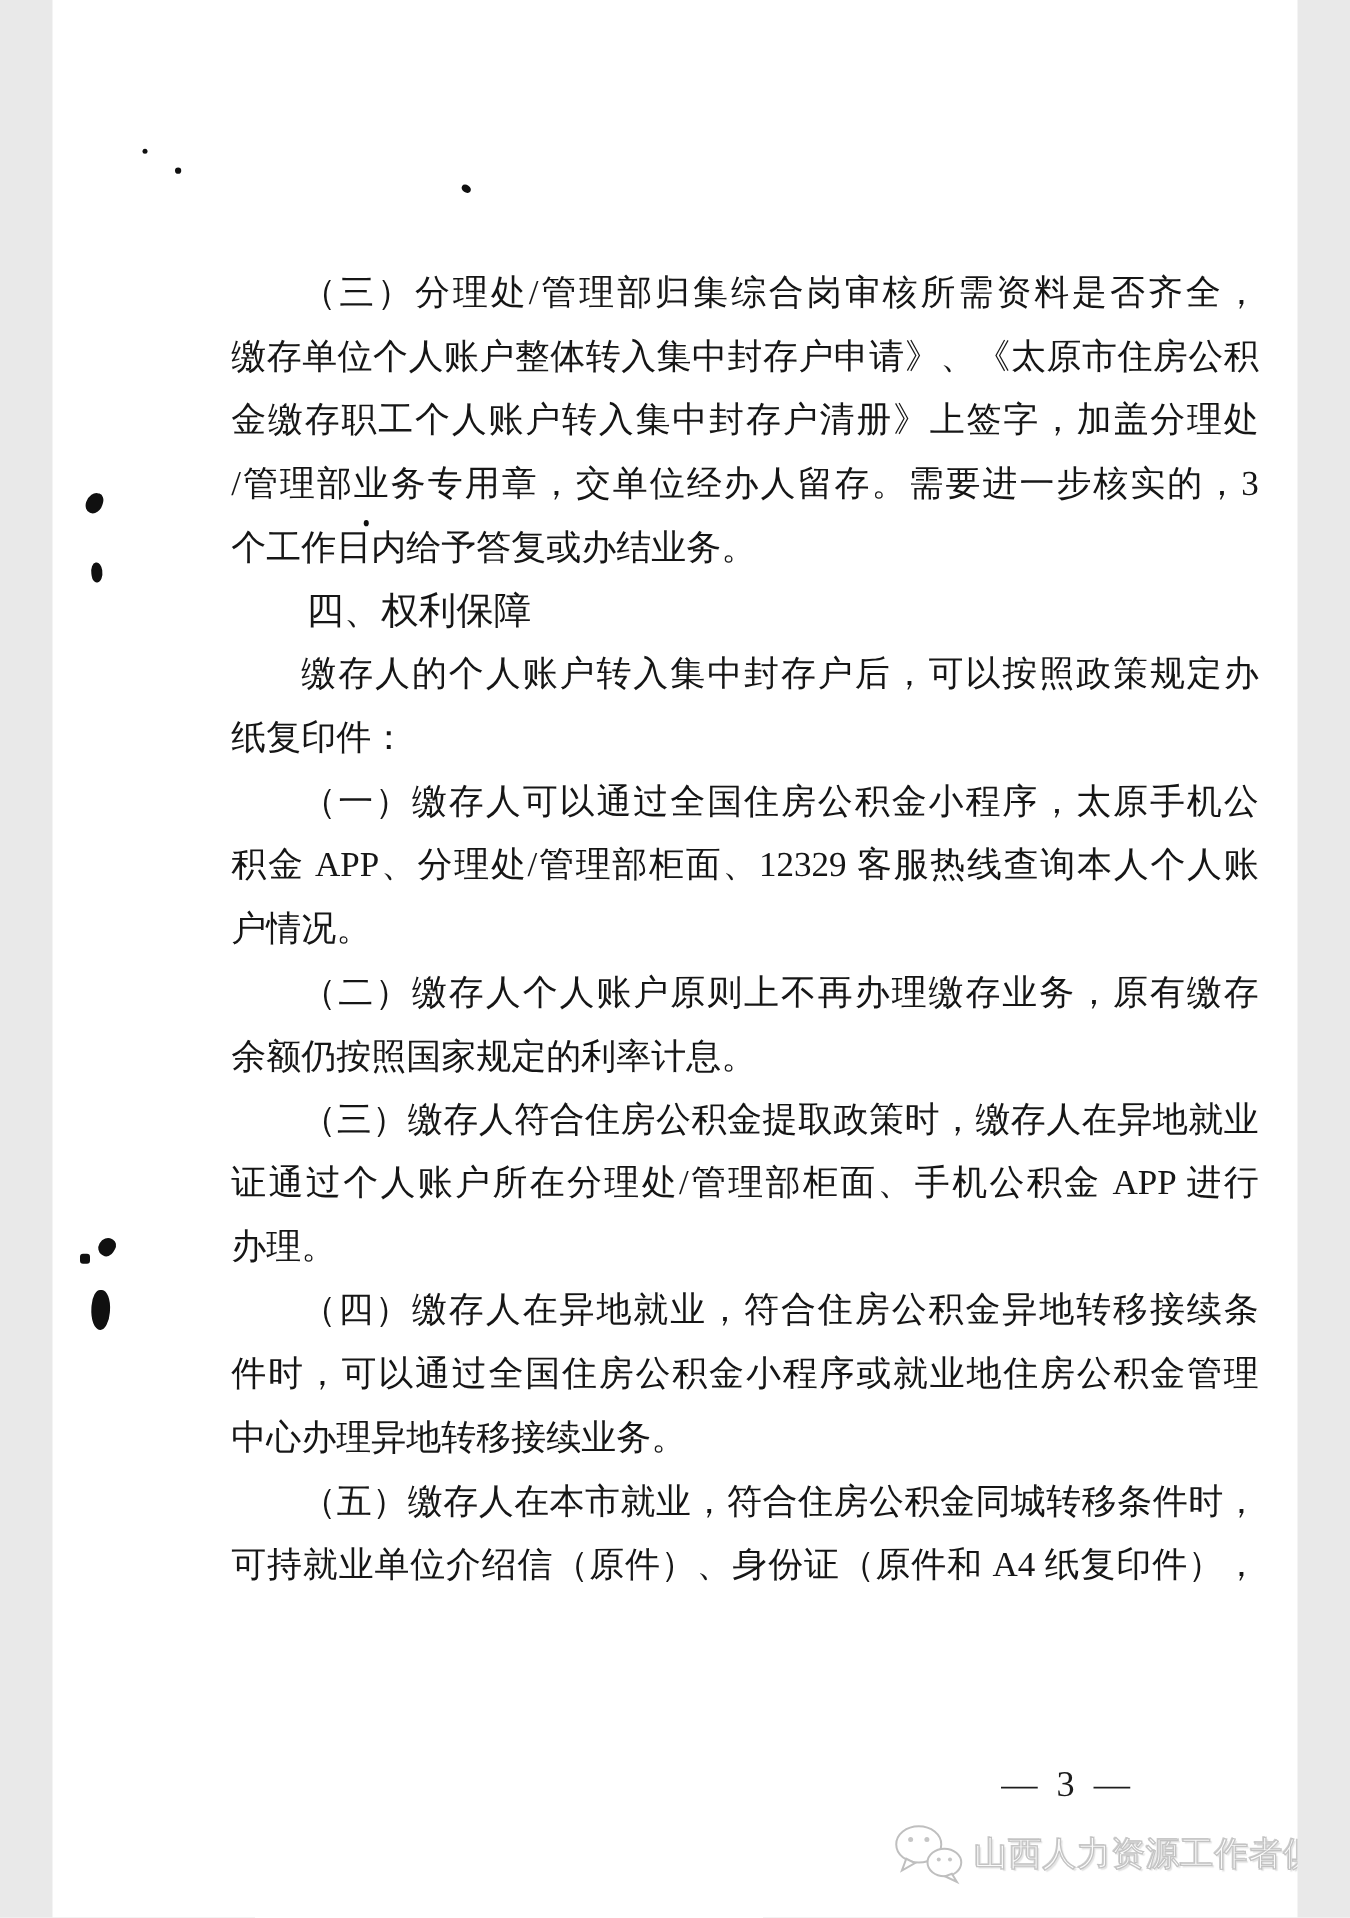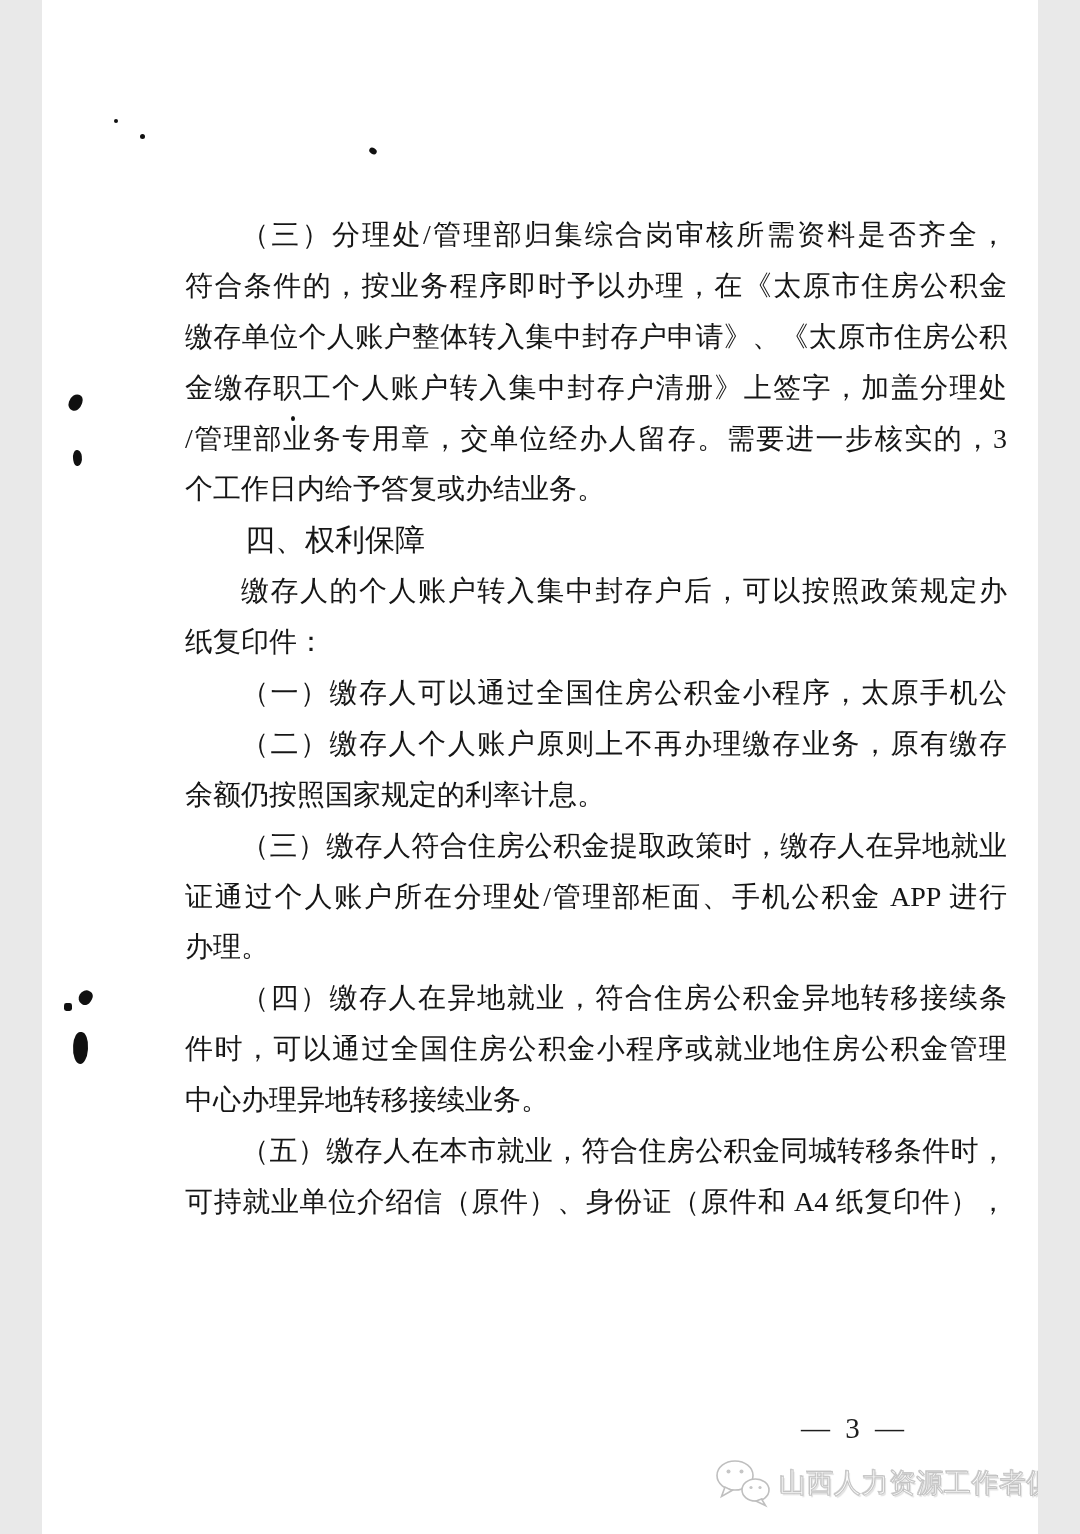--- a/index.html
+++ b/index.html
@@ -83,29 +83,30 @@
   <div class="speck s3a"></div>
   <div class="speck s3b"></div>
   <div class="speck s4"></div>
   <div class="speck d1"></div>
   <div class="speck d2"></div>
   <div class="speck d3"></div>
   <div class="speck d4"></div>
 
   <main class="body-text">
     <p class="ln ind fill">（三）分理处/管理部归集综合岗审核所需资料是否齐全，</p>
-    <p class="ln fill">符合条件的，按业务程序即时予以办理，在《太原市住房公积金</p>
     <p class="ln fill">缴存单位个人账户整体转入集中封存户申请》、《太原市住房公积</p>
     <p class="ln fill">金缴存职工个人账户转入集中封存户清册》上签字，加盖分理处</p>
     <p class="ln fill">/管理部业务专用章，交单位经办人留存。需要进一步核实的，3</p>
     <p class="ln end">个工作日内给予答复或办结业务。</p>
     <p class="ln ind head">四、权利保障</p>
     <p class="ln ind fill">缴存人的个人账户转入集中封存户后，可以按照政策规定办</p>
     <p class="ln end">纸复印件：</p>
     <p class="ln ind fill">（一）缴存人可以通过全国住房公积金小程序，太原手机公</p>
+    <p class="ln fill">积金 APP、分理处/管理部柜面、12329 客服热线查询本人个人账</p>
+    <p class="ln end">户情况。</p>
     <p class="ln ind fill">（二）缴存人个人账户原则上不再办理缴存业务，原有缴存</p>
     <p class="ln end">余额仍按照国家规定的利率计息。</p>
     <p class="ln ind fill">（三）缴存人符合住房公积金提取政策时，缴存人在异地就业</p>
     <p class="ln fill">证通过个人账户所在分理处/管理部柜面、手机公积金 APP 进行</p>
     <p class="ln end">办理。</p>
     <p class="ln ind fill">（四）缴存人在异地就业，符合住房公积金异地转移接续条</p>
     <p class="ln fill">件时，可以通过全国住房公积金小程序或就业地住房公积金管理</p>
     <p class="ln end">中心办理异地转移接续业务。</p>
     <p class="ln ind fill">（五）缴存人在本市就业，符合住房公积金同城转移条件时，</p>
     <p class="ln fill">可持就业单位介绍信（原件）、身份证（原件和 A4 纸复印件），</p>

